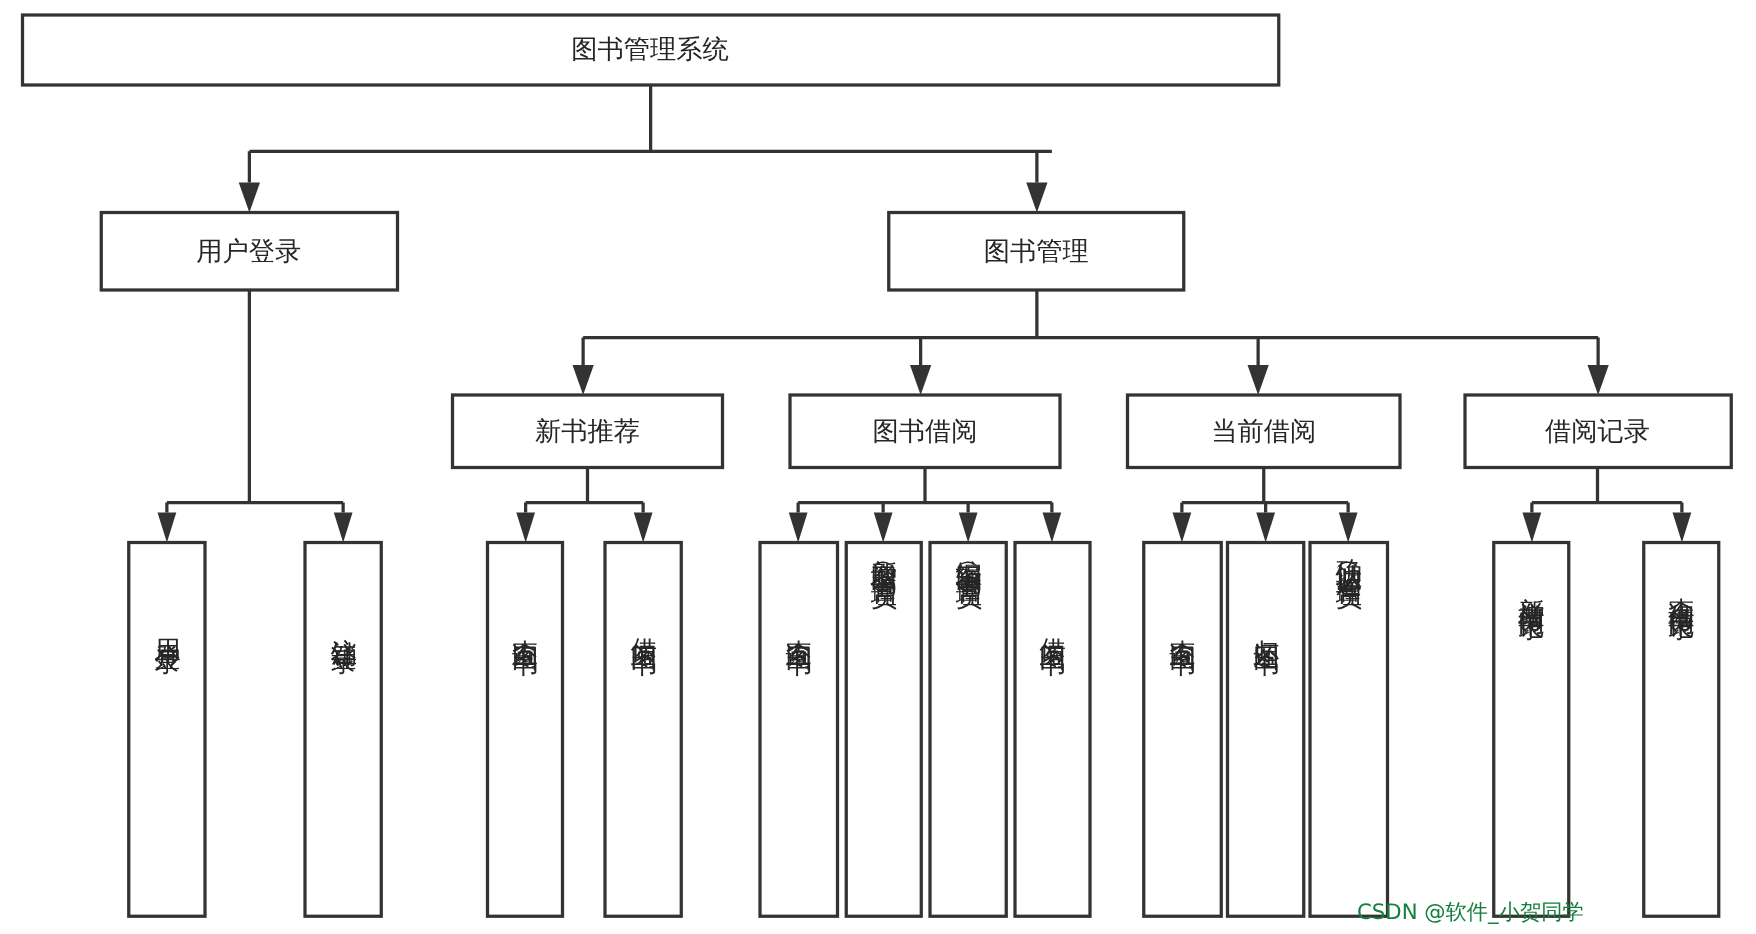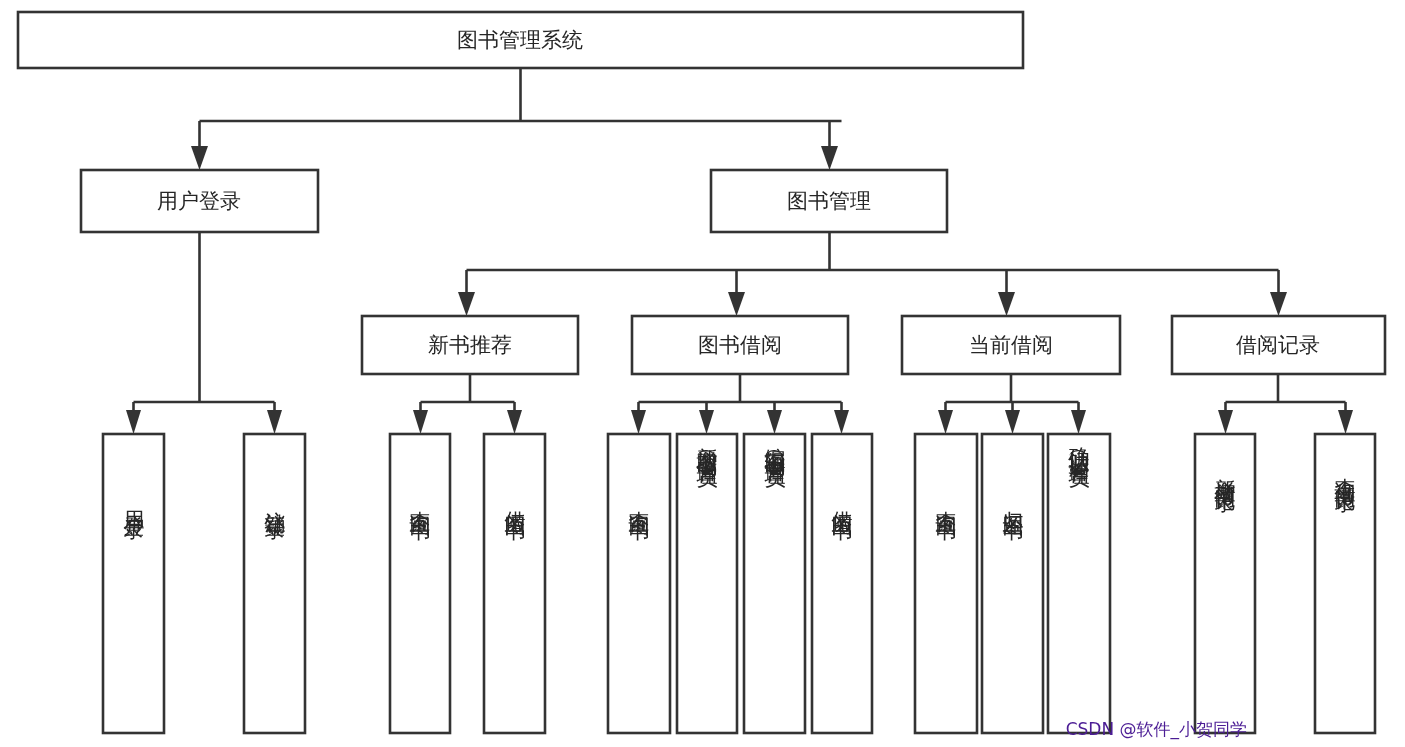--- a/index.html
+++ b/index.html
@@ -11,20 +11,21 @@
     width: 1405px;
     height: 747px;
     font-family: "DejaVu Sans", "Liberation Sans", sans-serif;
     overflow: hidden;
   }
   #diagram-root {
     position: relative;
     width: 1257px;
     height: 747px;
     background: #ffffff;
+    padding-left: 20px;
   }
   svg.diagram-canvas {
     position: absolute;
     left: 0;
     top: 0;
     width: 1405px;
     height: 747px;
     display: block;
   }
   .node-box {
@@ -55,21 +56,21 @@
   .arrow-head {
     fill: #333333;
     stroke: none;
   }
   .watermark {
     position: absolute;
     right: 10px;
     bottom: 6px;
     font-family: "DejaVu Sans", "Liberation Sans", sans-serif;
     font-size: 17px;
-    color: #4c1d95;
+    color: #15803d;
     white-space: nowrap;
     user-select: none;
   }
 </style>
 </head>
 <body>
 
 <div id="diagram-root">
 
   <svg class="diagram-canvas" viewBox="0 0 1405 747" xmlns="http://www.w3.org/2000/svg">

